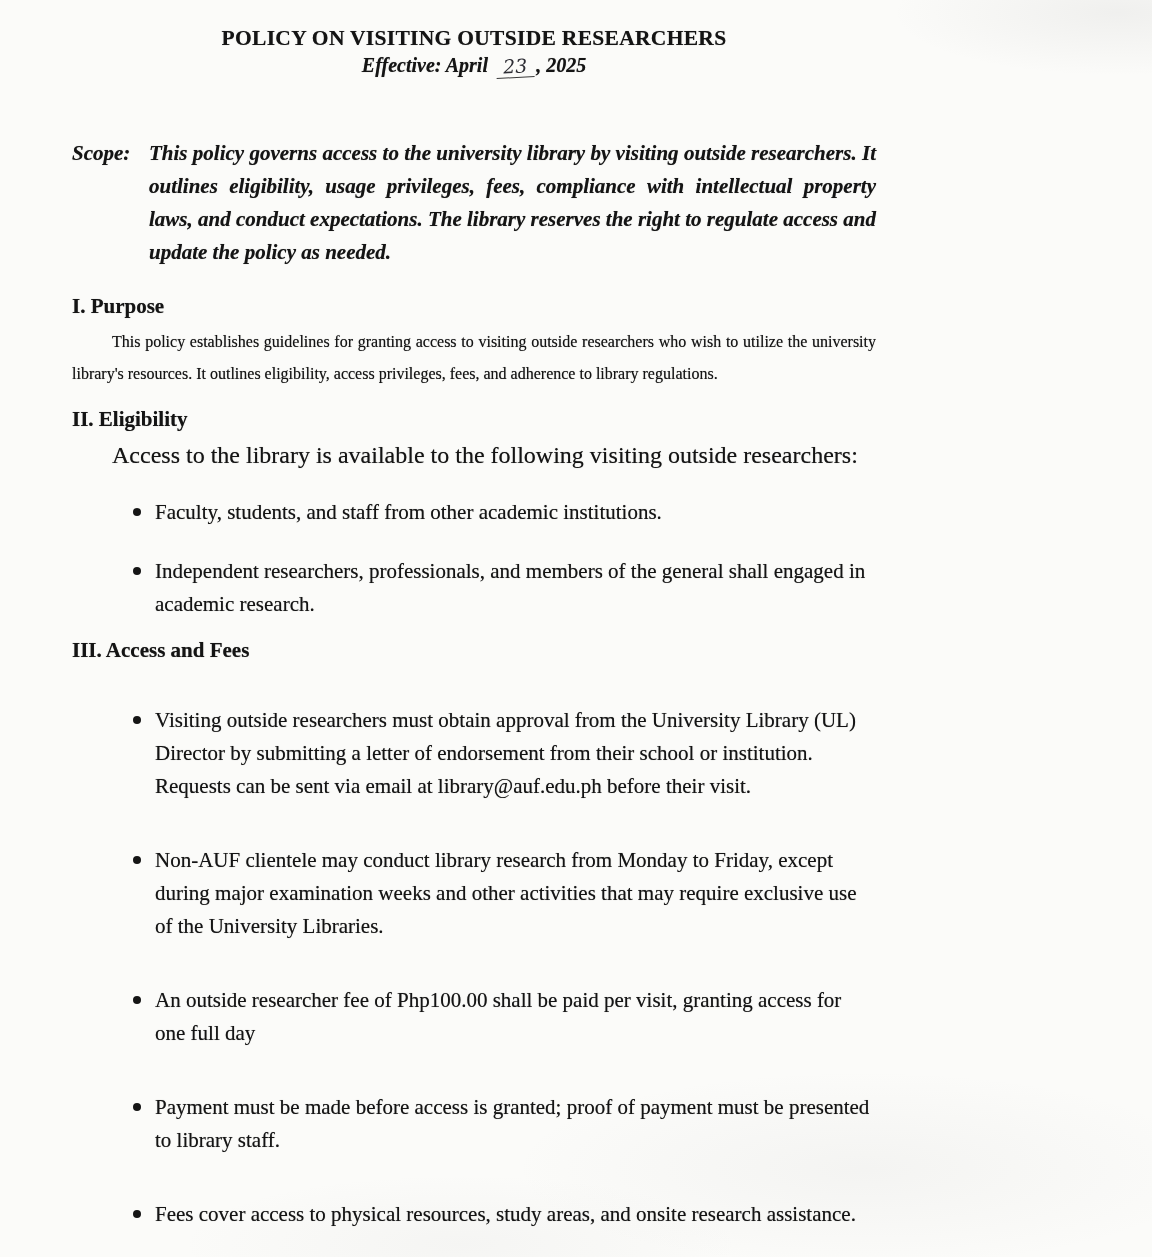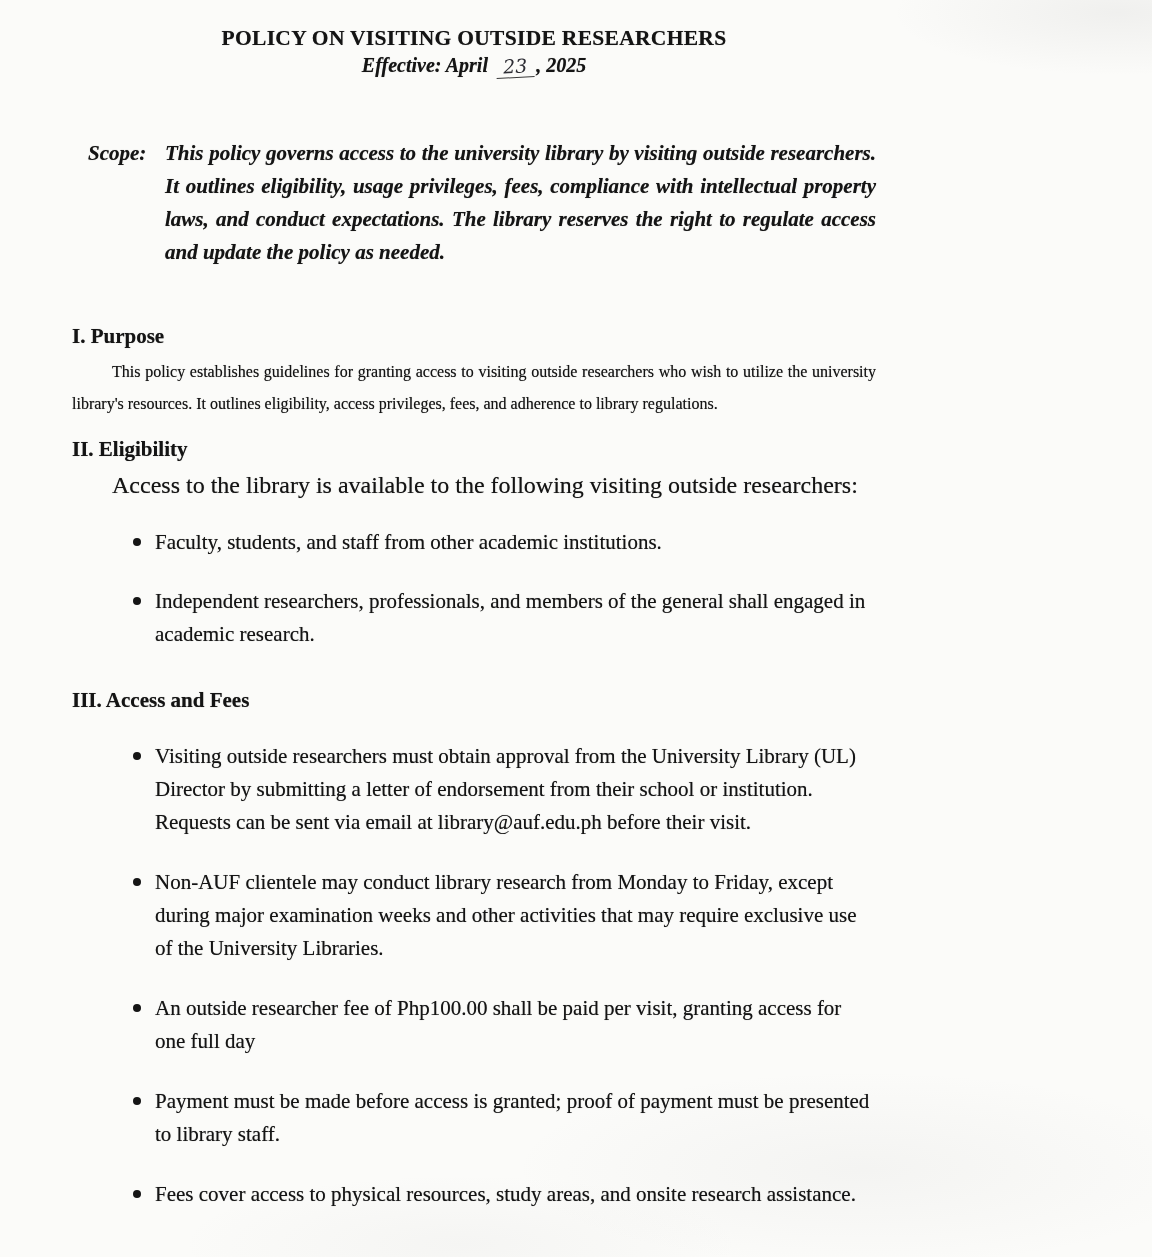--- a/index.html
+++ b/index.html
@@ -47,63 +47,63 @@
     font-size: 19px;
     color: #2e2e35;
     border-bottom: 1.6px solid #3a3a3a;
     padding: 0 7px 0 7px;
     margin: 0 2px 0 8px;
     transform: rotate(-3deg) translateY(1px);
     text-shadow: none;
   }
   .scope {
     position: relative;
-    margin: 60px 0 0 16px;
+    margin: 60px 0 0 0;
     padding-left: 77px;
     font-size: 21px;
     font-weight: bold;
     font-style: italic;
     line-height: 33px;
     text-align: justify;
   }
   .scope-label {
     position: absolute;
     left: 0;
     top: 0;
   }
   .section-heading {
     margin: 0;
     font-size: 21px;
     font-weight: bold;
     line-height: 26px;
   }
-  .h-purpose    { margin-top: 54px; }
+  .h-purpose    { margin-top: 24px; }
   .h-elig      { margin-top: 17px; }
-  .h-access    { margin-top: 36px; }
+  .h-access    { margin-top: 16px; }
   .body-par {
     margin: 7px 0 0 0;
     font-size: 16px;
     line-height: 31.5px;
     text-align: justify;
     text-indent: 40px;
   }
   .intro-line {
     margin: 8px 0 0 0;
     font-size: 24px;
     line-height: 30px;
     padding-left: 40px;
   }
   ul.bullets {
     list-style: none;
     margin: 0;
     padding: 0 0 0 61px;
   }
   ul.bullets li {
     position: relative;
-    margin-top: 27px;
+    margin-top: 41px;
     padding-left: 22px;
     font-size: 21px;
     line-height: 33px;
     max-width: 935px;
   }
   ul.bullets li .dot {
     position: absolute;
     left: 0;
     top: 12px;
     width: 8px;

